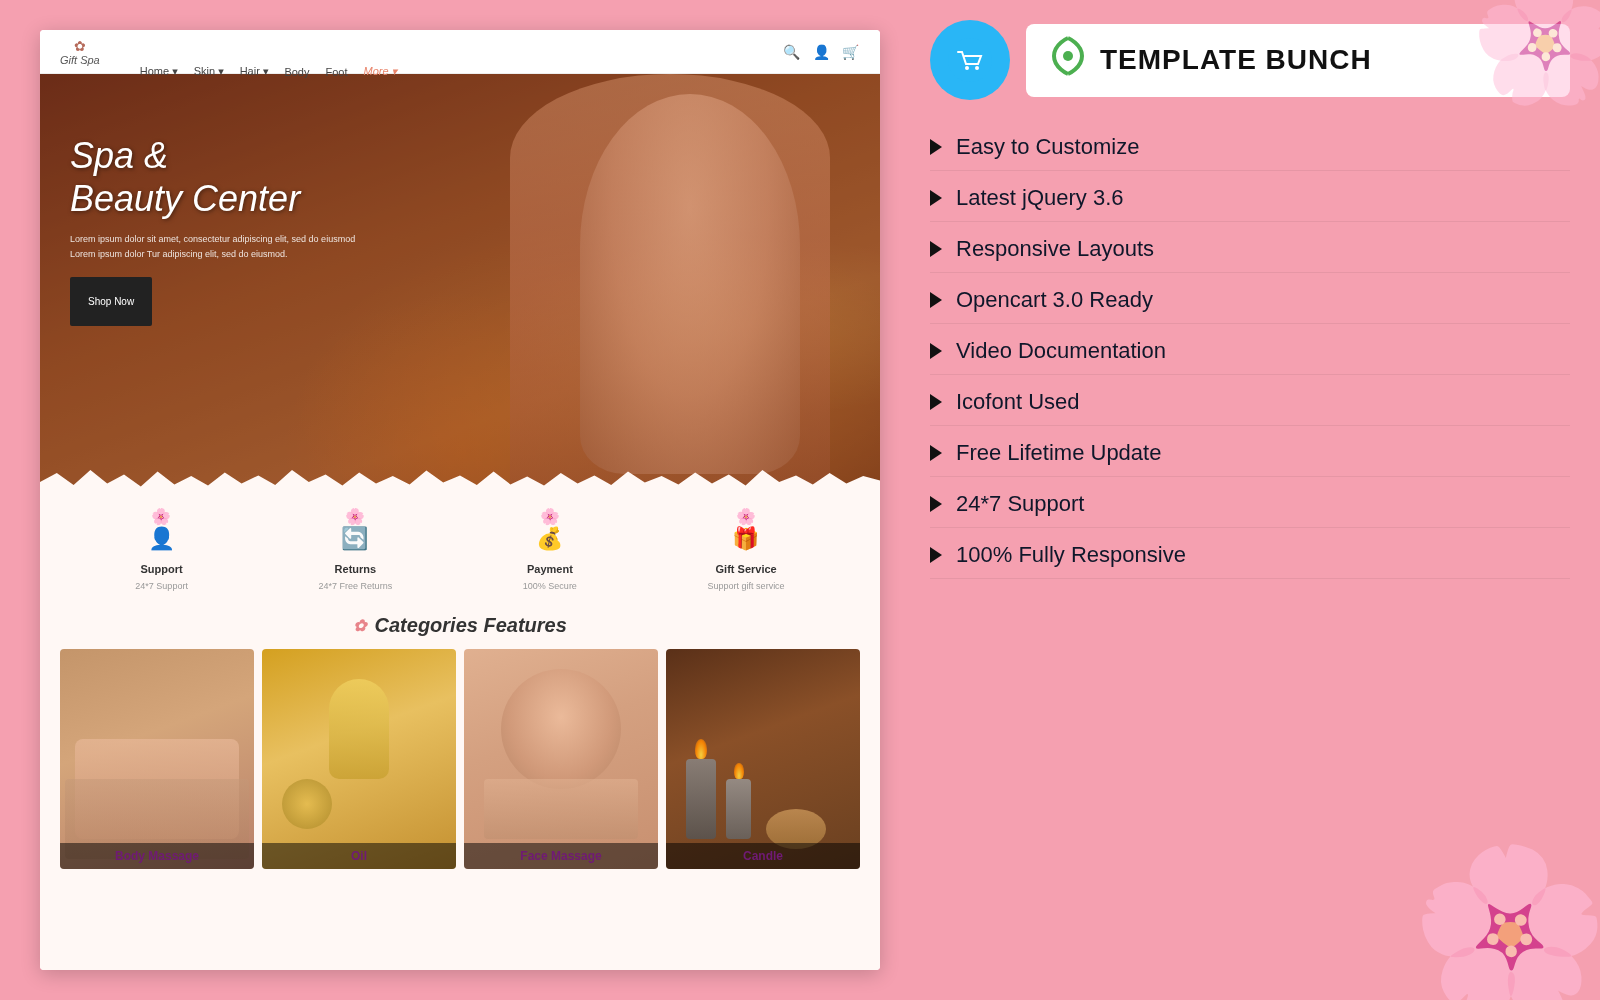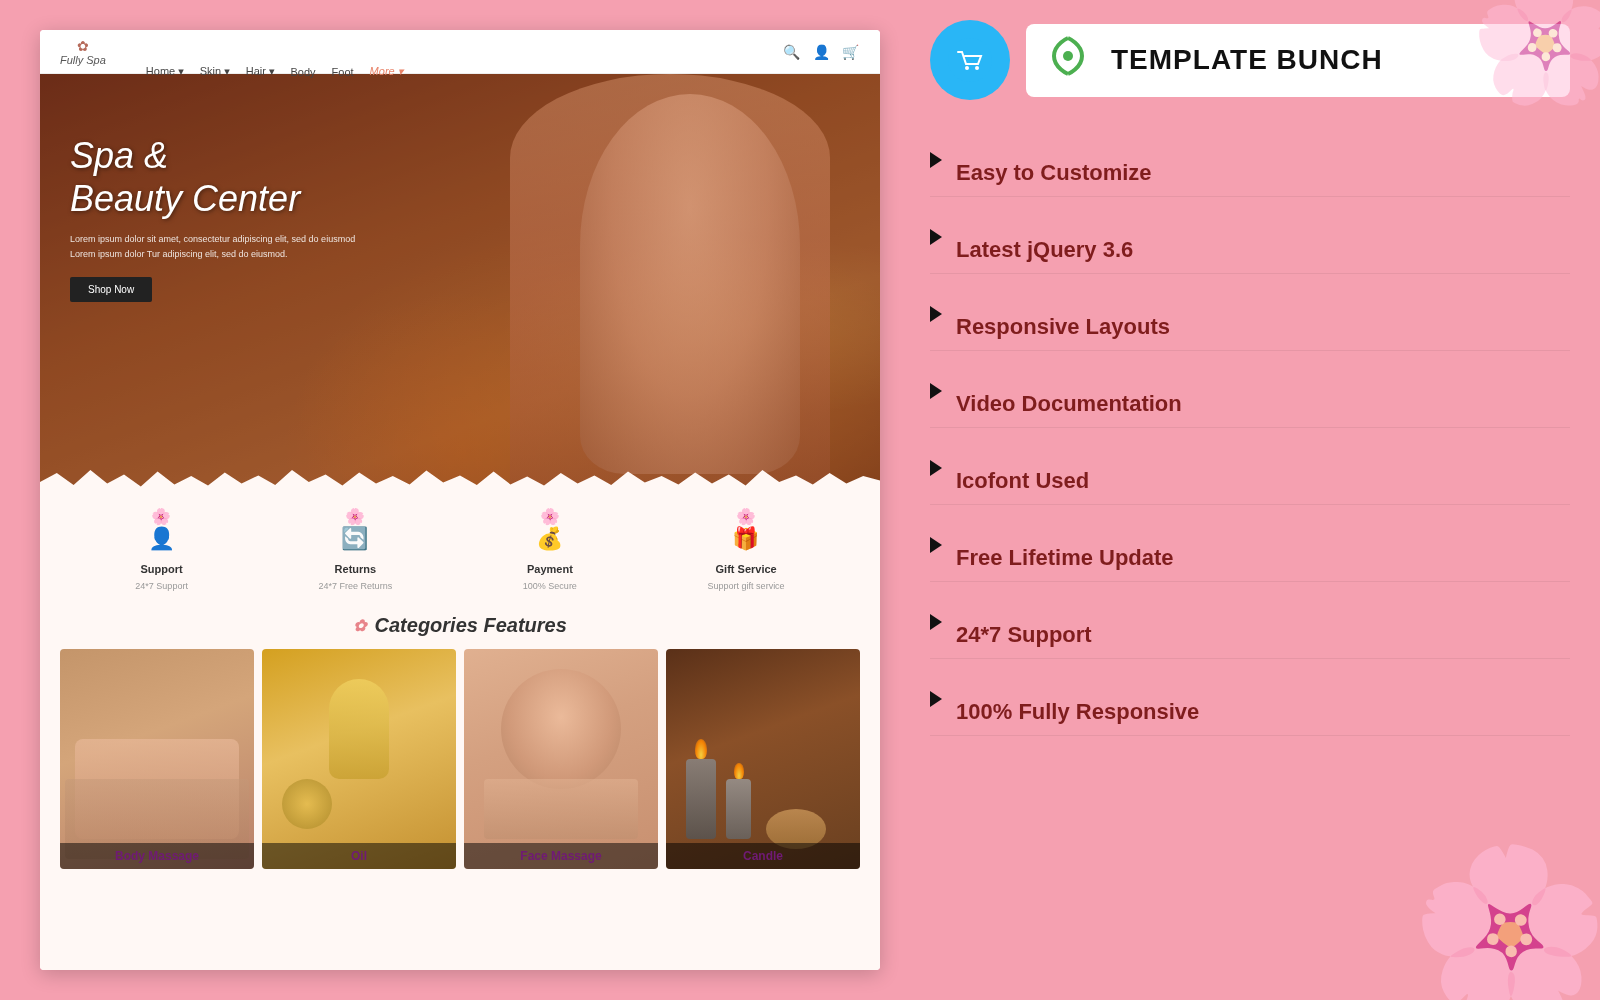--- a/index.html
+++ b/index.html
@@ -111,21 +111,21 @@
       font-size: 9px;
       color: rgba(255,255,255,0.85);
       margin-top: 12px;
       line-height: 1.6;
     }
     .site-hero-btn {
       margin-top: 16px;
       background: #222;
       color: #fff;
       border: none;
-      padding: 7px 18px;
+      padding: 19px 18px;
       font-size: 10px;
       cursor: pointer;
       border-radius: 2px;
     }
     
     .site-hero-bg {
       position: absolute;
       inset: 0;
       background:
         radial-gradient(ellipse at 70% 80%, rgba(255,160,50,0.4) 0%, transparent 40%),
@@ -288,21 +288,21 @@
       justify-content: center;
       color: #fff;
       font-size: 36px;
     }
     .brand-logo-box {
       background: #fff;
       border-radius: 8px;
       padding: 10px 20px;
       display: flex;
       align-items: center;
-      gap: 21px;
+      gap: 10px;
       flex: 1;
     }
     .brand-logo-icon {
       font-size: 36px;
       color: #4caf50;
     }
     .brand-logo-text {
       font-size: 28px;
       font-weight: 900;
       color: #111;
@@ -327,34 +327,33 @@
     .feature-arrow {
       width: 0;
       height: 0;
       border-top: 8px solid transparent;
       border-bottom: 8px solid transparent;
       border-left: 12px solid #111;
       flex-shrink: 0;
     }
     .feature-text {
       font-size: 22px;
-      font-weight: 700;
-      color: #7f1d1d;
-      margin-top: 26px;
+      font-weight: 400;
+      color: #0f172a;
     }
   </style>
 </head>
 <body>
 
 <div class="left-panel">
 
   <div class="site-navbar">
     <div class="site-logo">
       <span class="site-logo-icon">✿</span>
-      <span class="site-logo-text">Fully Spa</span>
+      <span class="site-logo-text">Gift Spa</span>
     </div>
     <div class="site-nav-links">
       <span class="site-nav-link">Home ▾</span>
       <span class="site-nav-link">Skin ▾</span>
       <span class="site-nav-link">Hair ▾</span>
       <span class="site-nav-link">Body</span>
       <span class="site-nav-link">Foot</span>
       <span class="site-nav-link active">More ▾</span>
     </div>
     <div class="site-nav-icons">
@@ -500,20 +499,24 @@
     <div class="feature-row">
       <div class="feature-arrow"></div>
       <span class="feature-text">Latest jQuery 3.6</span>
     </div>
     <div class="feature-row">
       <div class="feature-arrow"></div>
       <span class="feature-text">Responsive Layouts</span>
     </div>
     <div class="feature-row">
       <div class="feature-arrow"></div>
+      <span class="feature-text">Opencart 3.0 Ready</span>
+    </div>
+    <div class="feature-row">
+      <div class="feature-arrow"></div>
       <span class="feature-text">Video Documentation</span>
     </div>
     <div class="feature-row">
       <div class="feature-arrow"></div>
       <span class="feature-text">Icofont Used</span>
     </div>
     <div class="feature-row">
       <div class="feature-arrow"></div>
       <span class="feature-text">Free Lifetime Update</span>
     </div>

